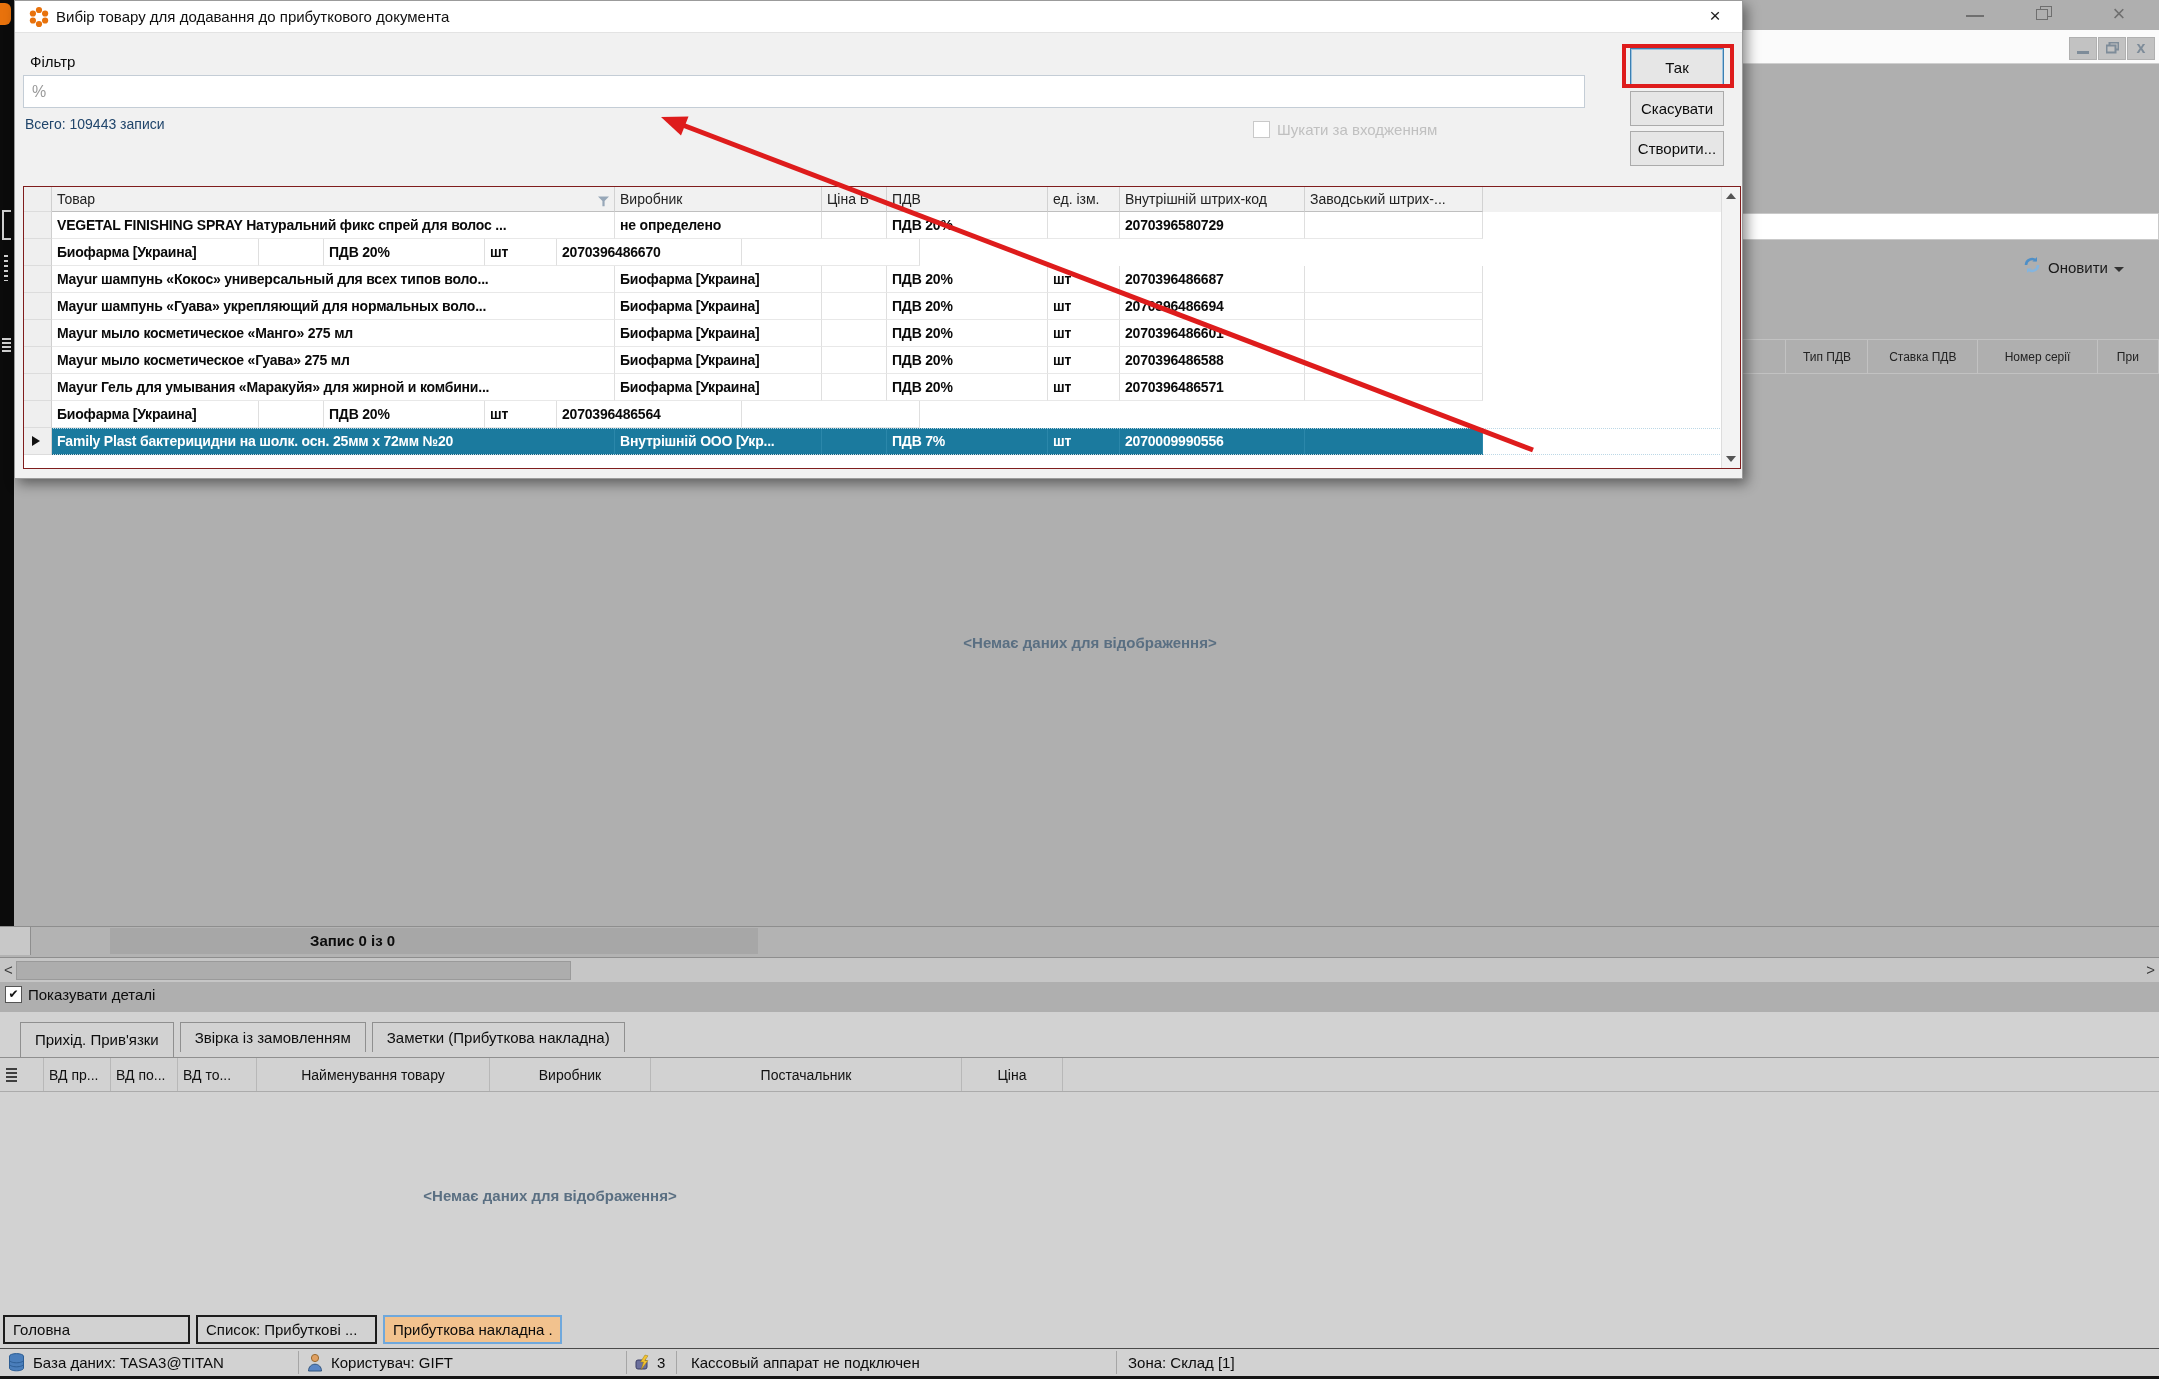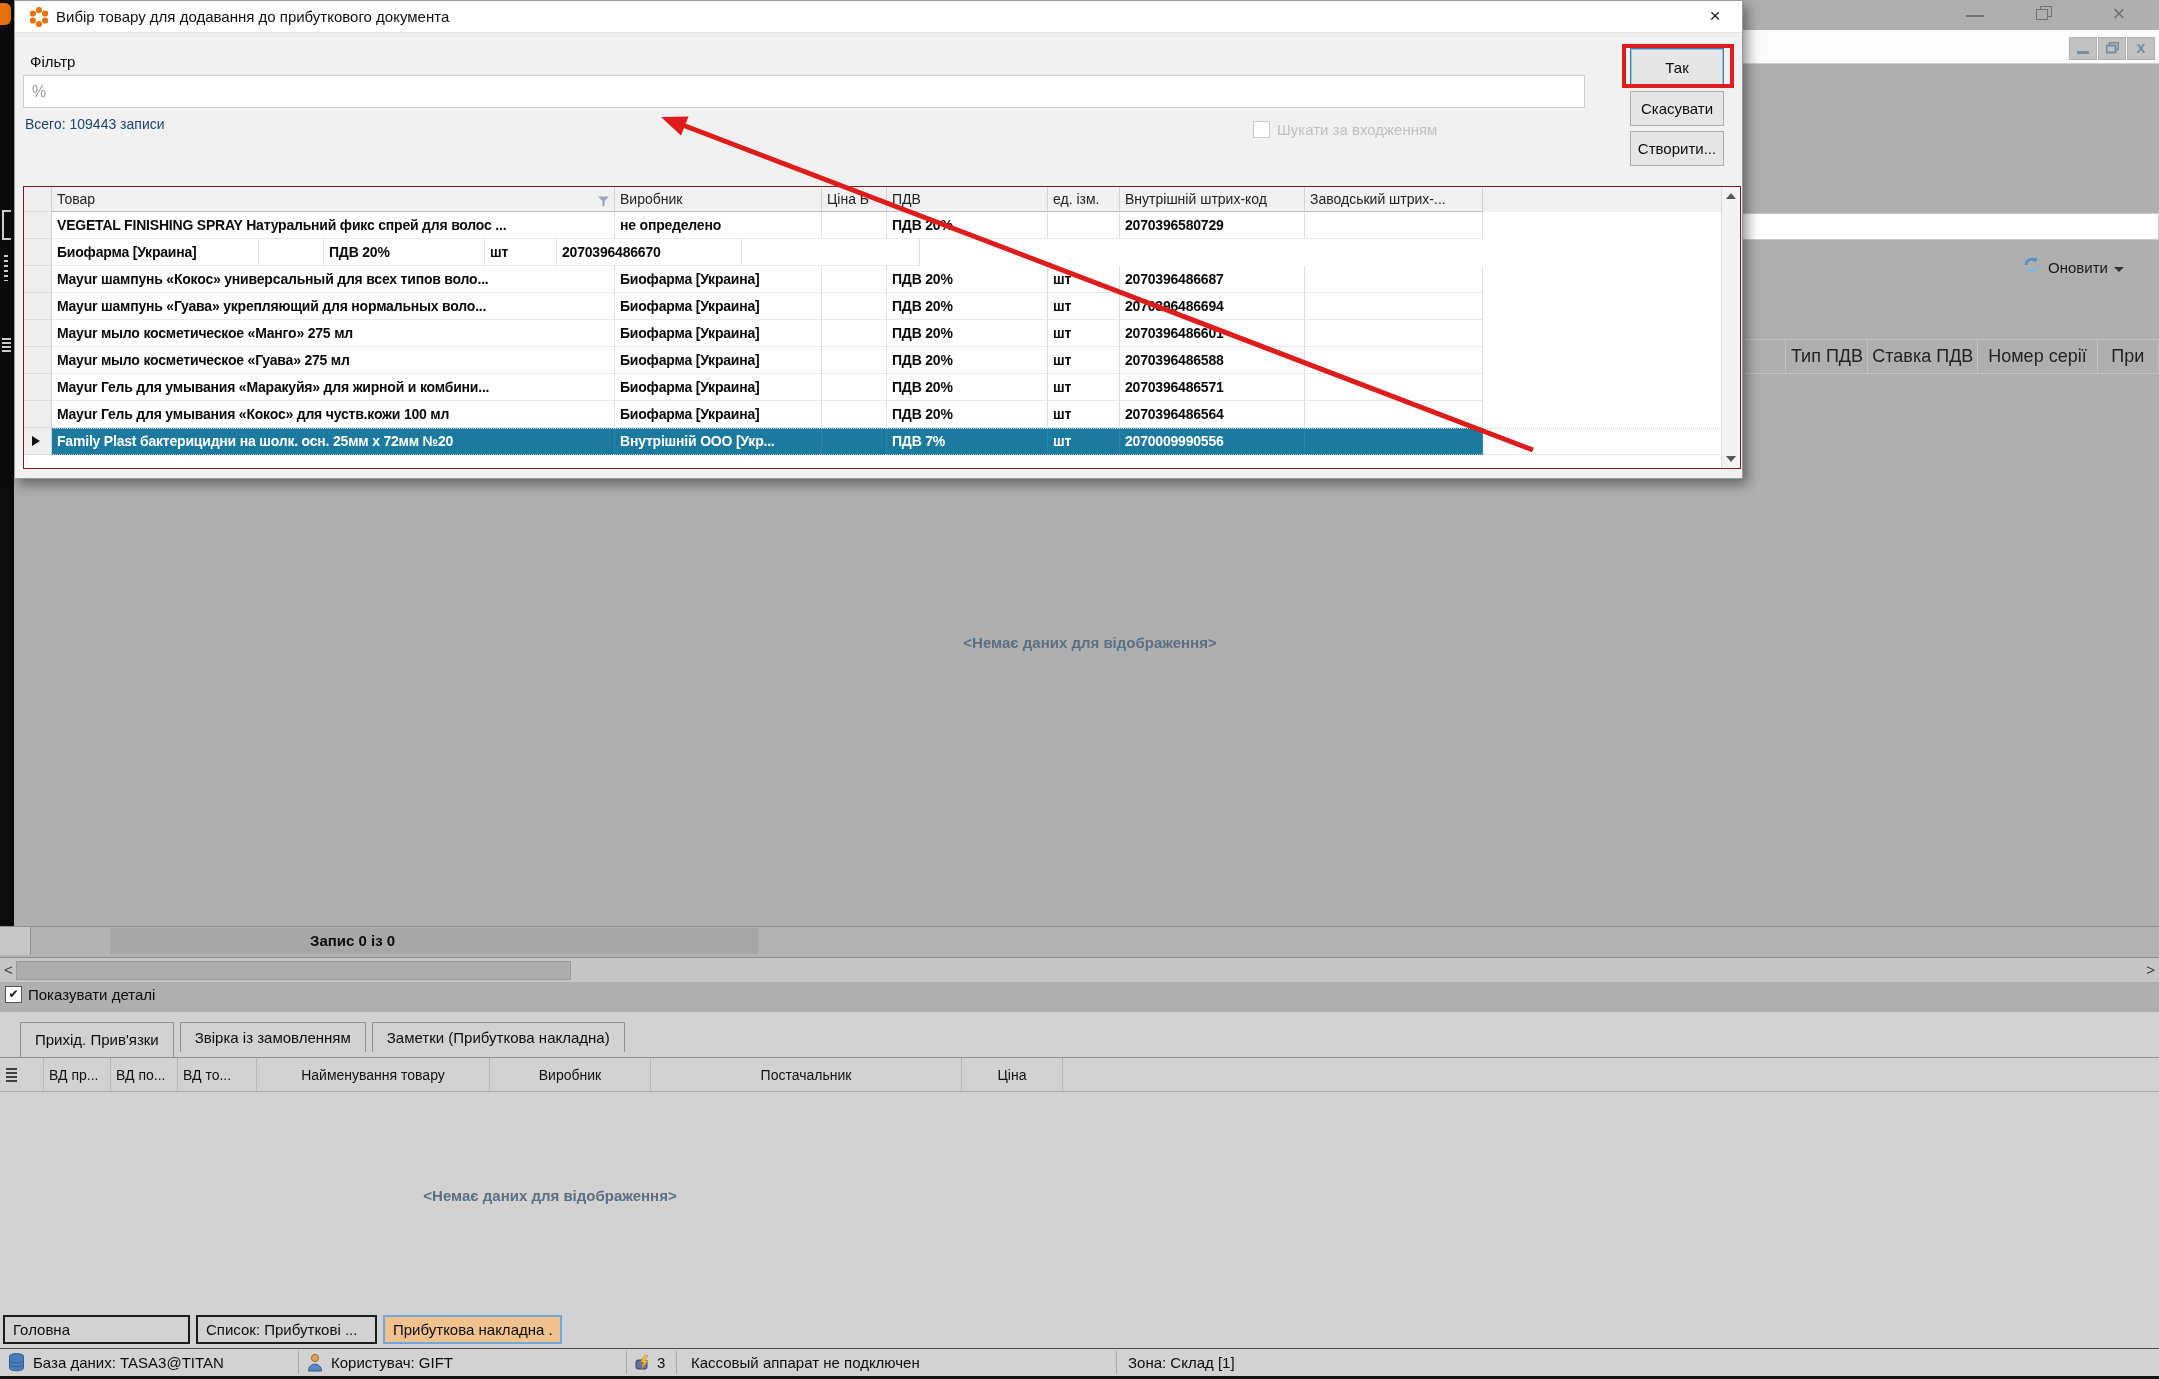--- a/index.html
+++ b/index.html
@@ -23,21 +23,21 @@
   .mdi-bar{left:1741px;top:30px;width:418px;height:33px;background:#FBFBFB;border-bottom:1px solid #cfcfcf;z-index:2;}
   .mdi-btn{position:absolute;top:7px;width:26px;height:21px;background:#c2c2c2;border:1px solid #b0b0b0;color:#7e8c99;text-align:center;font-weight:bold;}
   .mdi-btn.b1{right:62px;} .mdi-btn.b2{right:33px;} .mdi-btn.b3{right:4px;font-size:16px;line-height:19px;}
   .mdi-min{display:block;margin:13px auto 0;width:12px;height:3px;background:#7e8c99;}
   
   .bg-input-strip{left:1742px;top:213px;width:415px;height:25px;background:#fff;border:1px solid #c9c9c9;z-index:2;}
   .refresh{left:2022px;top:252px;width:136px;height:30px;z-index:2;display:flex;align-items:center;gap:6px;}
   .refresh .lbl{font-size:15px;color:#1a1a1a;}
   .caret-down{width:0;height:0;border-left:5px solid transparent;border-right:5px solid transparent;border-top:5px solid #333;margin-top:4px;}
   .vat-head{left:1742px;top:339px;width:417px;height:33px;border-top:1px solid #c2c2c2;border-bottom:1px solid #c2c2c2;display:flex;z-index:2;}
-  .vat-head .vcell{height:100%;border-right:1px solid #c2c2c2;display:flex;align-items:center;justify-content:center;font-size:18px;color:#222;overflow:hidden;text-align:center;}
+  .vat-head .vcell{height:100%;border-right:1px solid #c2c2c2;display:flex;align-items:center;justify-content:center;font-size:12px;color:#222;overflow:hidden;text-align:center;}
   .nodata{font-size:15px;font-weight:bold;color:#5A6F82;text-align:center;z-index:2;}
   .nodata1{left:890px;top:634px;width:400px;}
   .nodata2{left:350px;top:1187px;width:400px;}
   
   .rec-bar{left:0;top:926px;width:2159px;height:30px;background:#b3b3b3;border-top:1px solid #8e8e8e;border-bottom:1px solid #8e8e8e;z-index:3;}
   .rec-left{position:absolute;left:0;top:0;width:30px;height:28px;background:#c8c8c8;border-right:1px solid #8e8e8e;}
   .rec-block{position:absolute;left:110px;top:1px;width:648px;height:26px;background:#a7a7a7;}
   .rec-text{position:absolute;left:310px;top:5px;font-size:15px;font-weight:bold;color:#0c0c0c;}
   .hscroll{left:0;top:958px;width:2159px;height:24px;background:#c6c6c6;z-index:3;}
   .hs-arrow{position:absolute;top:3px;font-size:15px;color:#3a3a3a;}
@@ -352,21 +352,20 @@
           <div class="cell rcell" style="width: 207px;">Биофарма [Украина]</div>
           <div class="cell rcell" style="width: 65px;"></div>
           <div class="cell rcell" style="width: 161px;">ПДВ 20%</div>
           <div class="cell rcell" style="width: 72px;">шт</div>
           <div class="cell rcell" style="width: 185px;">2070396486571</div>
           <div class="cell rcell" style="width: 178px;"></div>
           <div class="cell fillcell"></div>
         </div>
         <div class="grow">
           <div class="cell gutter" style="width: 28px;"></div>
-          <div class="cell rcell" style="width: 563px;">Mayur Гель для умывания «Кокос» для чуств.кожи 100 мл</div>
           <div class="cell rcell" style="width: 207px;">Биофарма [Украина]</div>
           <div class="cell rcell" style="width: 65px;"></div>
           <div class="cell rcell" style="width: 161px;">ПДВ 20%</div>
           <div class="cell rcell" style="width: 72px;">шт</div>
           <div class="cell rcell" style="width: 185px;">2070396486564</div>
           <div class="cell rcell" style="width: 178px;"></div>
           <div class="cell fillcell"></div>
         </div>
         <div class="grow sel">
           <div class="cell gutter" style="width: 28px;">

